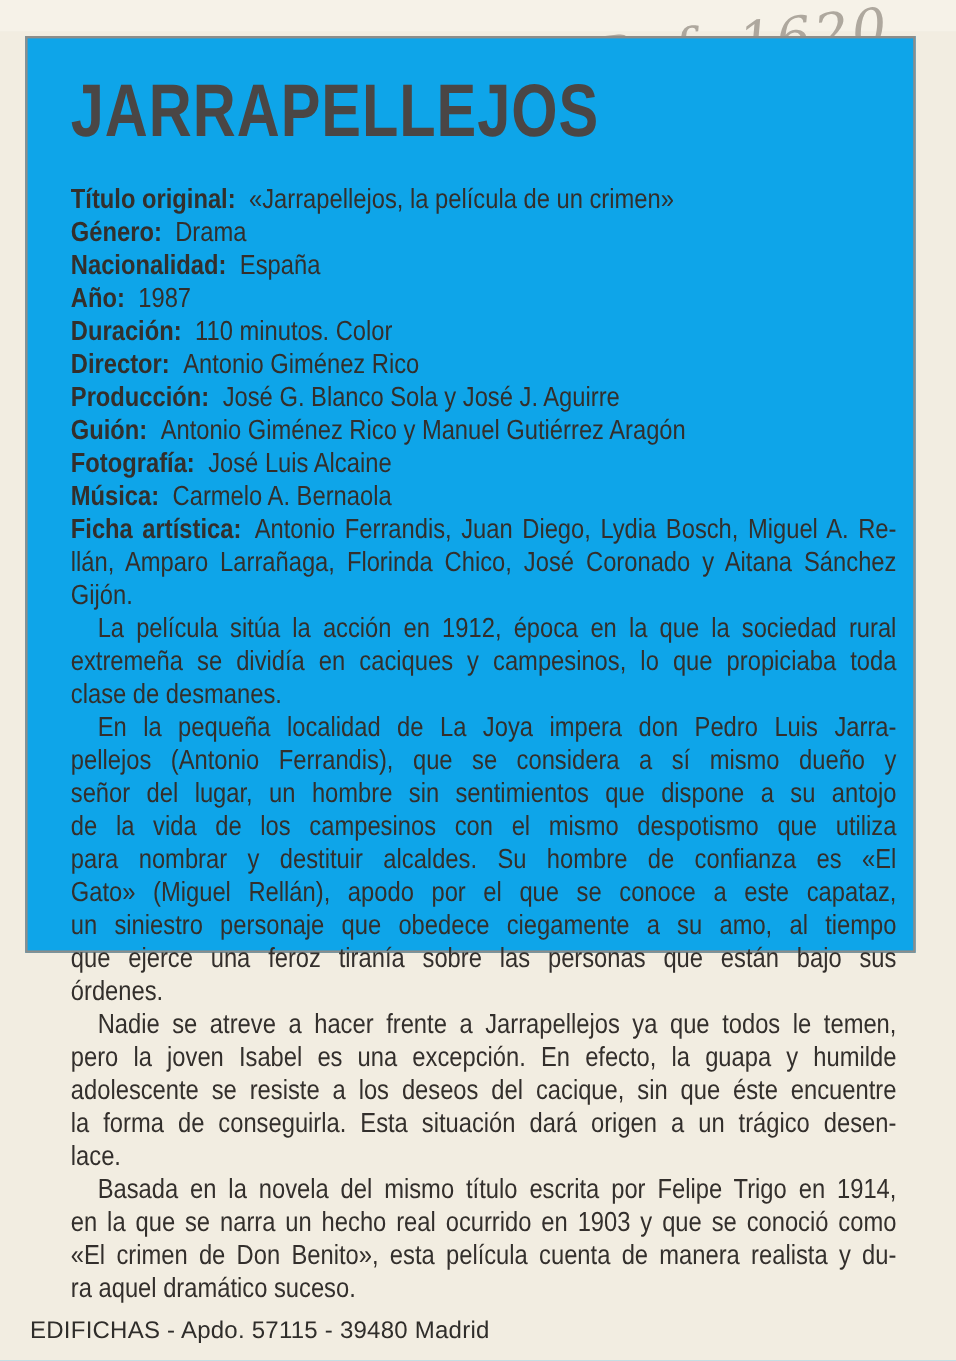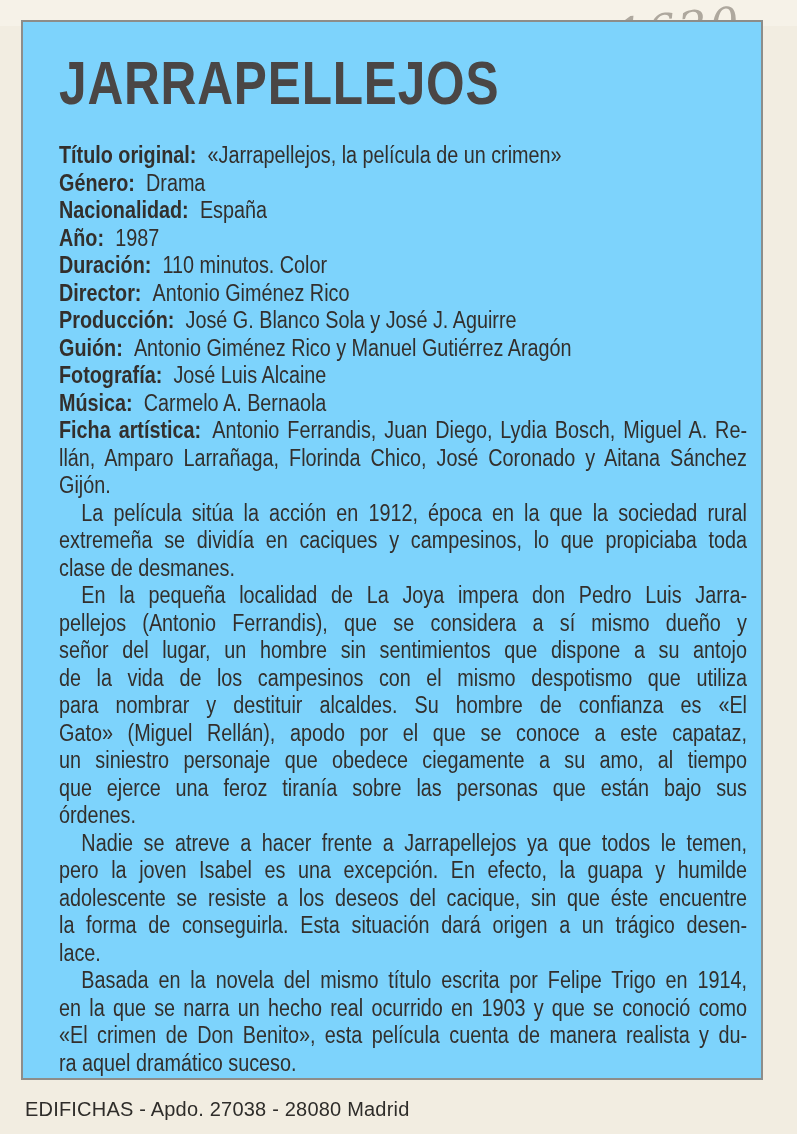--- a/index.html
+++ b/index.html
@@ -6,22 +6,22 @@
   body {
     width:797px; height:1134px; position:relative; overflow:hidden;
     background:#f2ede1;
     font-family:"Liberation Sans", sans-serif;
   }
   .scan-top-strip {
     position:absolute; left:0; top:0; width:797px; height:26px;
     background:#f6f2e8;
   }
   .card {
-    position:absolute; left:21px; top:20px; width:742px; height:1060px;
-    border:2px solid #8d8d8a; background:#7dd3fc;
+    position:absolute; left:21px; top:30px; width:742px; height:764px;
+    border:2px solid #8d8d8a; background:#0ea5e9;
     box-sizing:border-box;
   }
   .card-inner { padding:22px 0 0 36px; }
   .title {
     font-size:62px; font-weight:bold; color:#4a4645;
     line-height:1; margin:8px 0 0 0; white-space:nowrap;
     transform:scaleX(0.80); transform-origin:0 50%;
     letter-spacing:1px;
   }
   .body-scale {
@@ -122,13 +122,13 @@
             <div class="line just indent">Basada en la novela del mismo título escrita por Felipe Trigo en 1914,</div>
             <div class="line just">en la que se narra un hecho real ocurrido en 1903 y que se conoció como</div>
             <div class="line just">«El crimen de Don Benito», esta película cuenta de manera realista y du-</div>
             <div class="line">ra aquel dramático suceso.</div>
           </div>
         </div>
     </div>
   </div>
 </div>
 
-<div class="footer">EDIFICHAS - Apdo. 27038 - 28080 Madrid</div>
+<div class="footer">EDIFICHAS - Apdo. 57115 - 39480 Madrid</div>
 
 </body></html>

